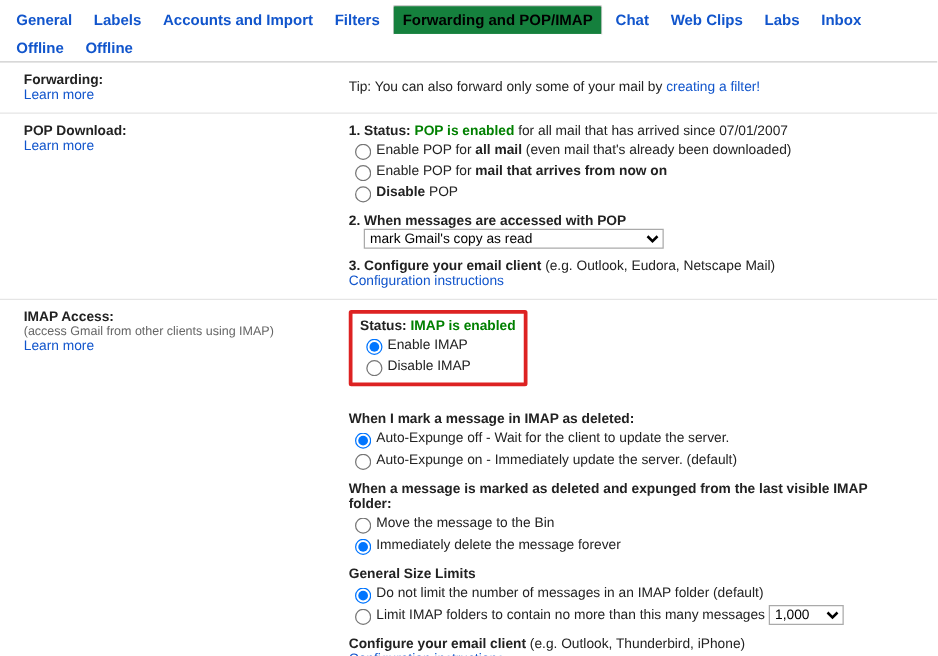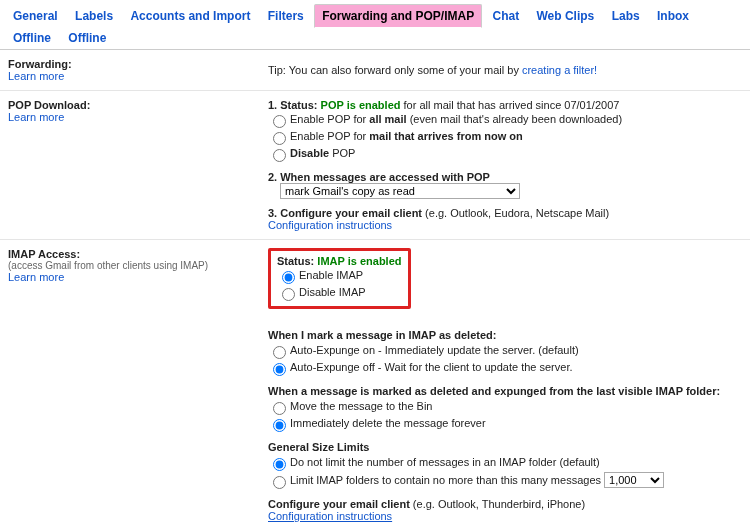--- a/index.html
+++ b/index.html
@@ -21,27 +21,27 @@
     padding: 4px 7px;
     color: #1155cc;
     cursor: pointer;
     font-weight: bold;
   }
   .tabs span.active {
     color: #000;
     border: 1px solid #ccc;
     border-bottom: 1px solid #fff;
     border-radius: 2px 2px 0 0;
-    background: #f9a8d4;
+    background: #15803d;
     margin-bottom: -1px;
   }
   .section {
     display: flex;
     border-bottom: 1px solid #e5e5e5;
-    padding: 8px 8px;
+    padding: 8px 19px;
     justify-content: space-between;
   }
   .section-left {
     width: 260px;
     flex-shrink: 0;
   }
   .section-left .title {
     font-weight: bold;
   }
   .section-left .sub {
@@ -146,22 +146,22 @@
     <div class="redbox">
       <div>
         <span class="bold">Status:</span>
         <span class="green">IMAP is enabled</span>
       </div>
       <div class="radio-row"><input type="radio" name="imap" checked="" style=""><span>Enable IMAP</span></div>
       <div class="radio-row"><input type="radio" name="imap" style=""><span>Disable IMAP</span></div>
     </div>
 
     <div class="group-title">When I mark a message in IMAP as deleted:</div>
+    <div class="radio-row"><input type="radio" name="expunge" checked="" style=""><span>Auto-Expunge off - Wait for the client to update the server.</span></div>
     <div class="radio-row"><input type="radio" name="expunge" style=""><span>Auto-Expunge on - Immediately update the server. (default)</span></div>
-    <div class="radio-row"><input type="radio" name="expunge" checked="" style=""><span>Auto-Expunge off - Wait for the client to update the server.</span></div>
     <div class="spacer"></div>
 
     <div class="group-title">When a message is marked as deleted and expunged from the last visible IMAP folder:</div>
     <div class="radio-row"><input type="radio" name="expaction" style=""><span>Move the message to the Bin</span></div>
     <div class="radio-row"><input type="radio" name="expaction" checked="" style=""><span>Immediately delete the message forever</span></div>
     <div class="spacer"></div>
 
     <div class="group-title">General Size Limits</div>
     <div class="radio-row"><input type="radio" name="flimit" checked="" style=""><span>Do not limit the number of messages in an IMAP folder (default)</span></div>
     <div class="radio-row"><input type="radio" name="flimit" style=""><span>Limit IMAP folders to contain no more than this many messages </span>

